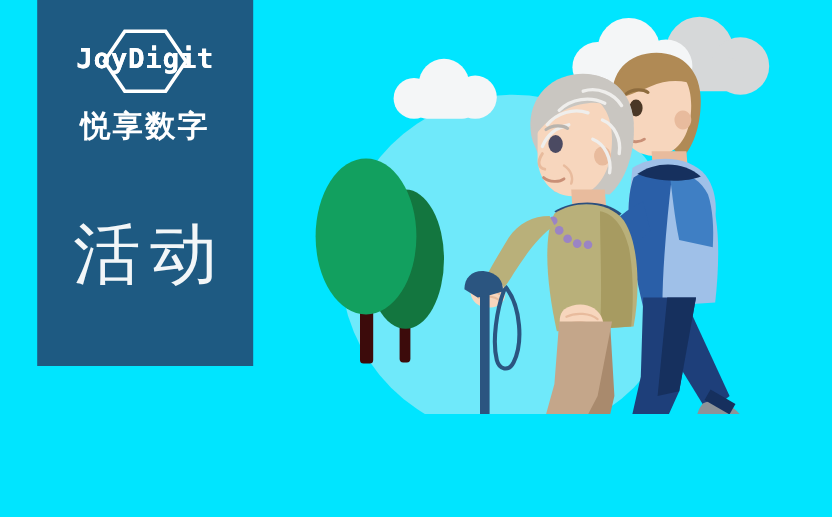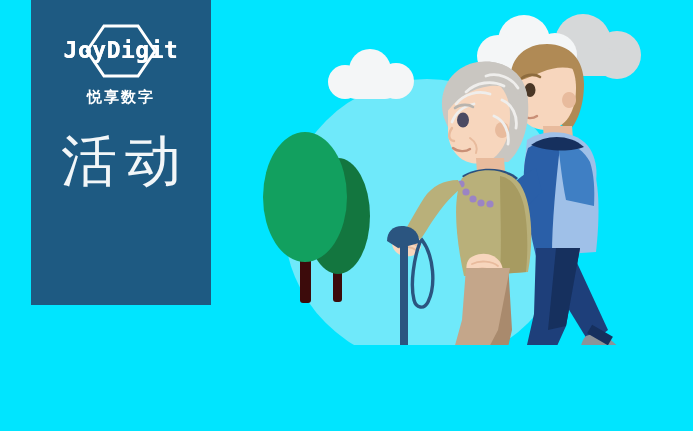--- a/index.html
+++ b/index.html
@@ -21,31 +21,31 @@
   .logo-wrap{position:relative;width:140px;height:50px;}
   .logo-hex{position:absolute;left:50%;top:-2px;transform:translateX(-50%);}
   .logo-text{
     position:absolute;left:0;top:11px;width:140px;text-align:center;
     color:#ffffff;font-size:23px;letter-spacing:.5px;
     font-family:"DejaVu Sans Mono","Liberation Mono",monospace;
     font-weight:bold;
     text-shadow:0 0 0 #fff;
   }
   .logo-sub{
-    margin-top:12px;color:#ffffff;font-size:15px;font-weight:bold;
+    margin-top:12px;color:#ffffff;font-size:25px;font-weight:bold;
     letter-spacing:2px;
     font-family:"DejaVu Sans","Liberation Sans",sans-serif;
   }
   .panel-title{
     margin-top:22px;color:#f2f6f8;text-align:center;
     font-size:56px;line-height:64px;font-weight:normal;
     letter-spacing:8px;text-indent:8px;
     font-family:"DejaVu Sans","Liberation Sans",sans-serif;
   }
-  .panel-title span{display:block;}
+  .panel-title span{display:block;margin-top:38px;}
 </style>
 </head>
 <body>
 
 <div id="stage">
 
   <svg id="art" viewBox="0 0 693 431">
     <defs>
       <clipPath id="frame">
           <rect x="0" y="0" width="693" height="431"></rect>

